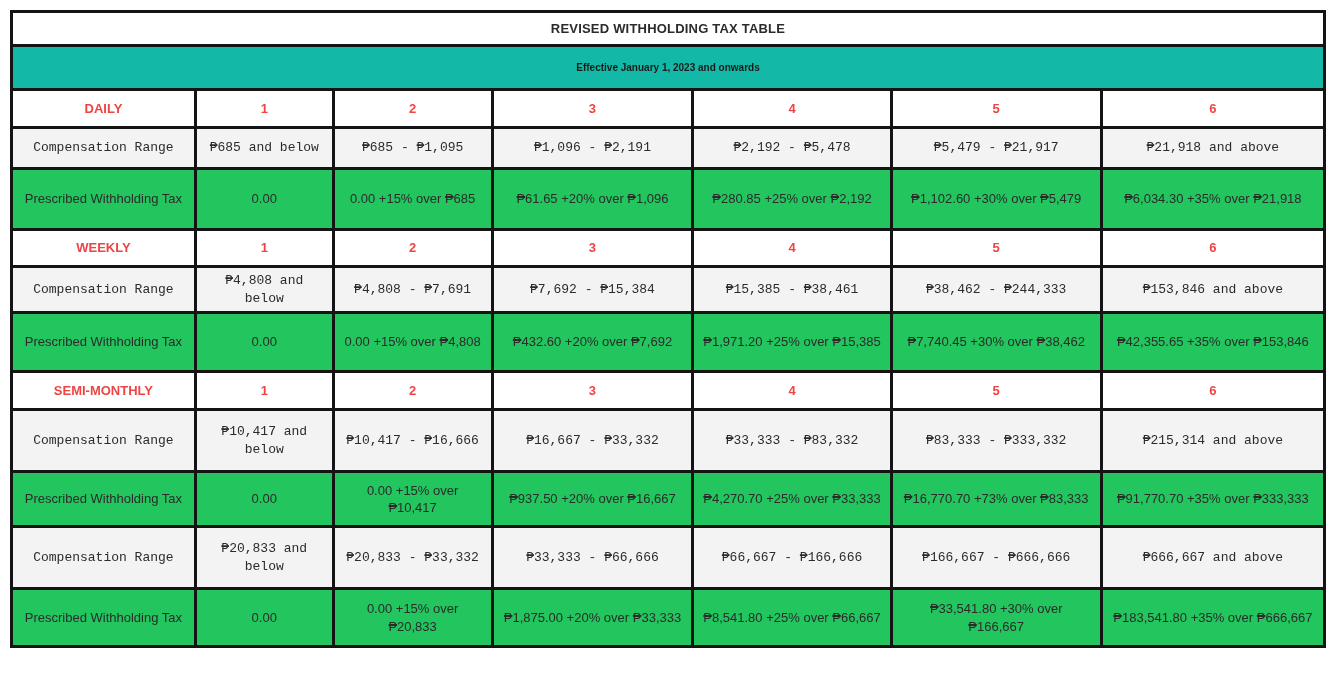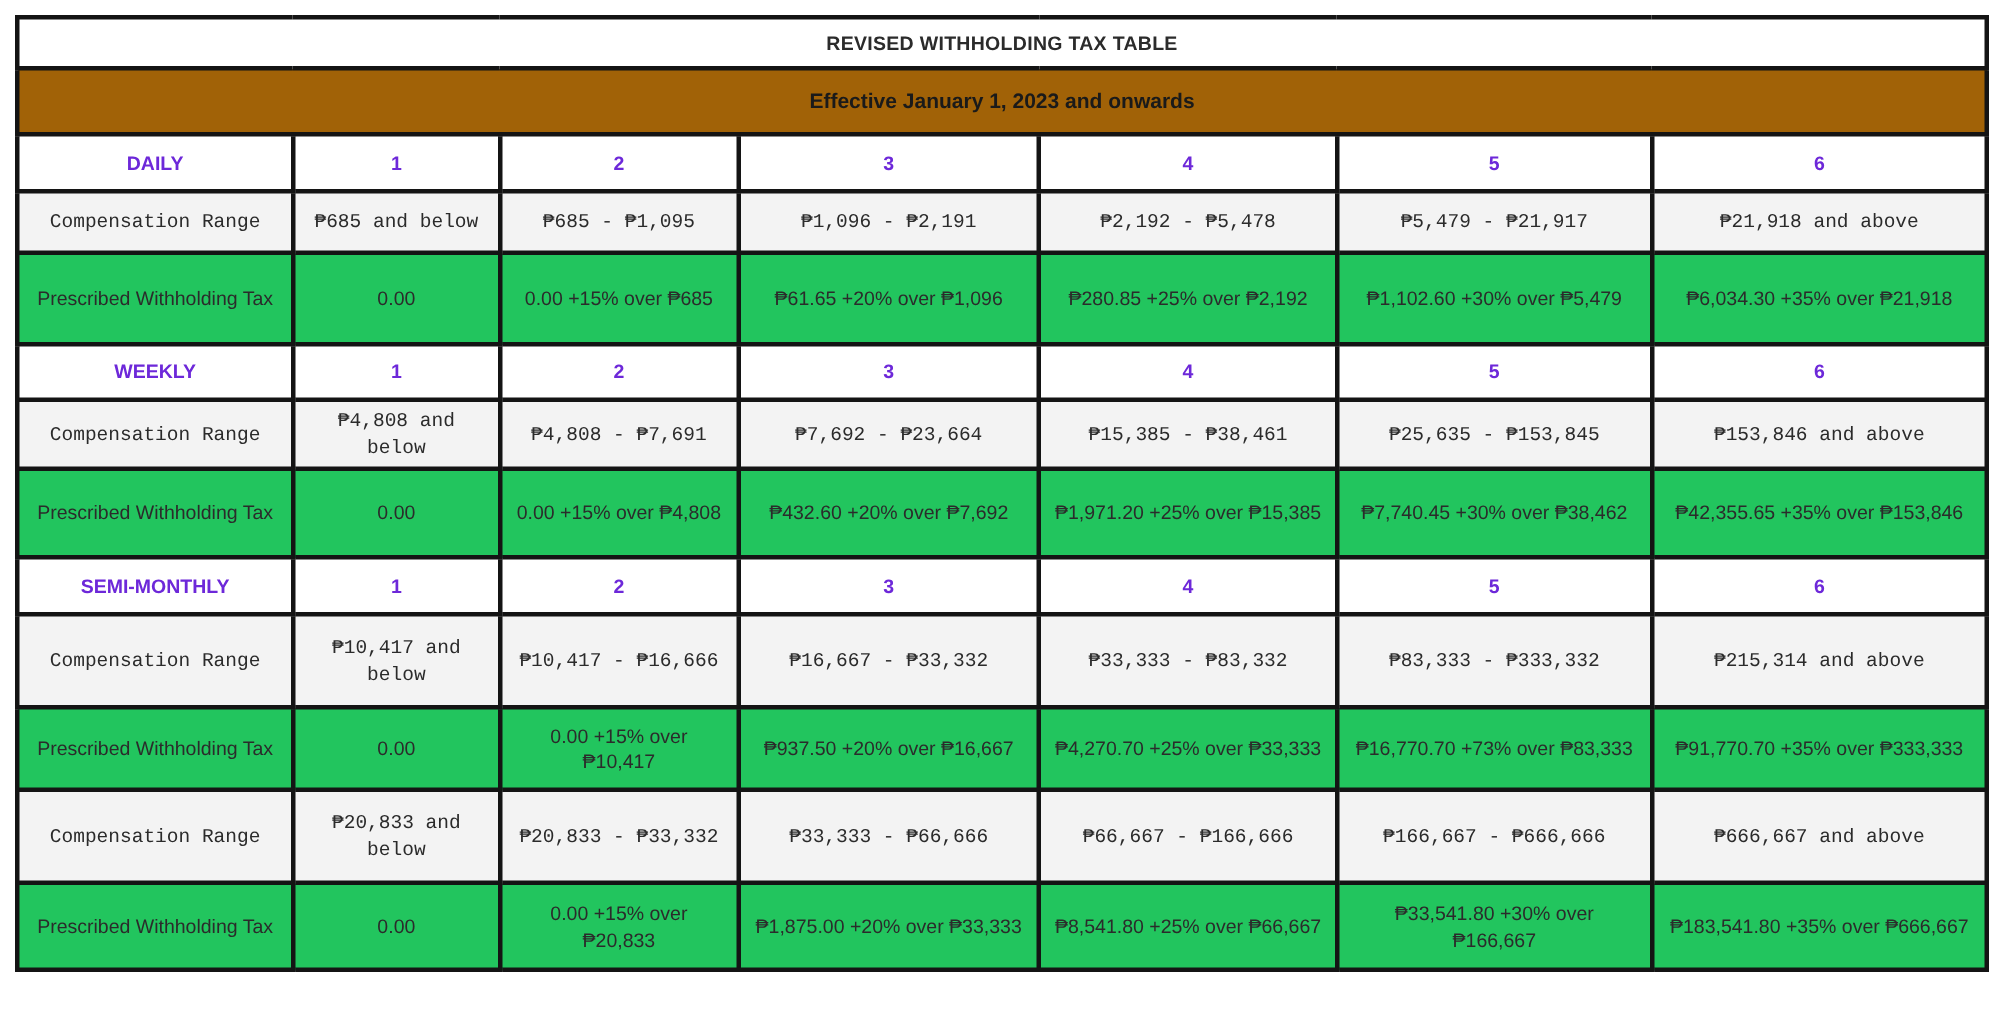--- a/index.html
+++ b/index.html
@@ -25,31 +25,31 @@
     padding: 4px 8px;
     color: #2b2b2b;
   }
   td.title-cell {
     font-weight: bold;
     font-size: 13.5px;
     color: #1a1a1a;
     letter-spacing: .2px;
   }
   tr.subtitle-row td {
-    background: #a16207;
+    background: #14b8a6;
     font-weight: bold;
-    font-size: 14px;
+    font-size: 10px;
     color: #1a1a1a;
   }
   td.label {
     text-align: left;
     padding-left: 12px;
     color: #2b2b2b;
   }
-  tr.section-row td { font-weight: bold; color: #6d28d9; background: #ffffff; }
+  tr.section-row td { font-weight: bold; color: #ef4444; background: #ffffff; }
   tr.range-row td { background: #f3f3f3; font-family: Liberation Mono, monospace; }
   tr.tax-row td { background: #22c55e; }
   .cut-text {
     height: 6px; overflow: hidden;
     color: #9aa0a8; font-size: 11px; text-align: right;
     padding-right: 18px; letter-spacing: 2px; opacity: .6;
   }
 </style>
 </head>
 <body>
@@ -107,23 +107,23 @@
         <td>2</td>
         <td>3</td>
         <td>4</td>
         <td>5</td>
         <td>6</td>
       </tr>
       <tr class="range-row" style="height:41px">
         <td class="label">Compensation Range</td>
         <td>₱4,808 and below</td>
         <td>₱4,808 - ₱7,691</td>
-        <td>₱7,692 - ₱23,664</td>
+        <td>₱7,692 - ₱15,384</td>
         <td>₱15,385 - ₱38,461</td>
-        <td>₱25,635 - ₱153,845</td>
+        <td>₱38,462 - ₱244,333</td>
         <td>₱153,846 and above</td>
       </tr>
       <tr class="tax-row" style="height:59px">
         <td class="label">Prescribed Withholding Tax</td>
         <td>0.00</td>
         <td>0.00 +15% over ₱4,808</td>
         <td>₱432.60 +20% over ₱7,692</td>
         <td>₱1,971.20 +25% over ₱15,385</td>
         <td>₱7,740.45 +30% over ₱38,462</td>
         <td>₱42,355.65 +35% over ₱153,846</td>

